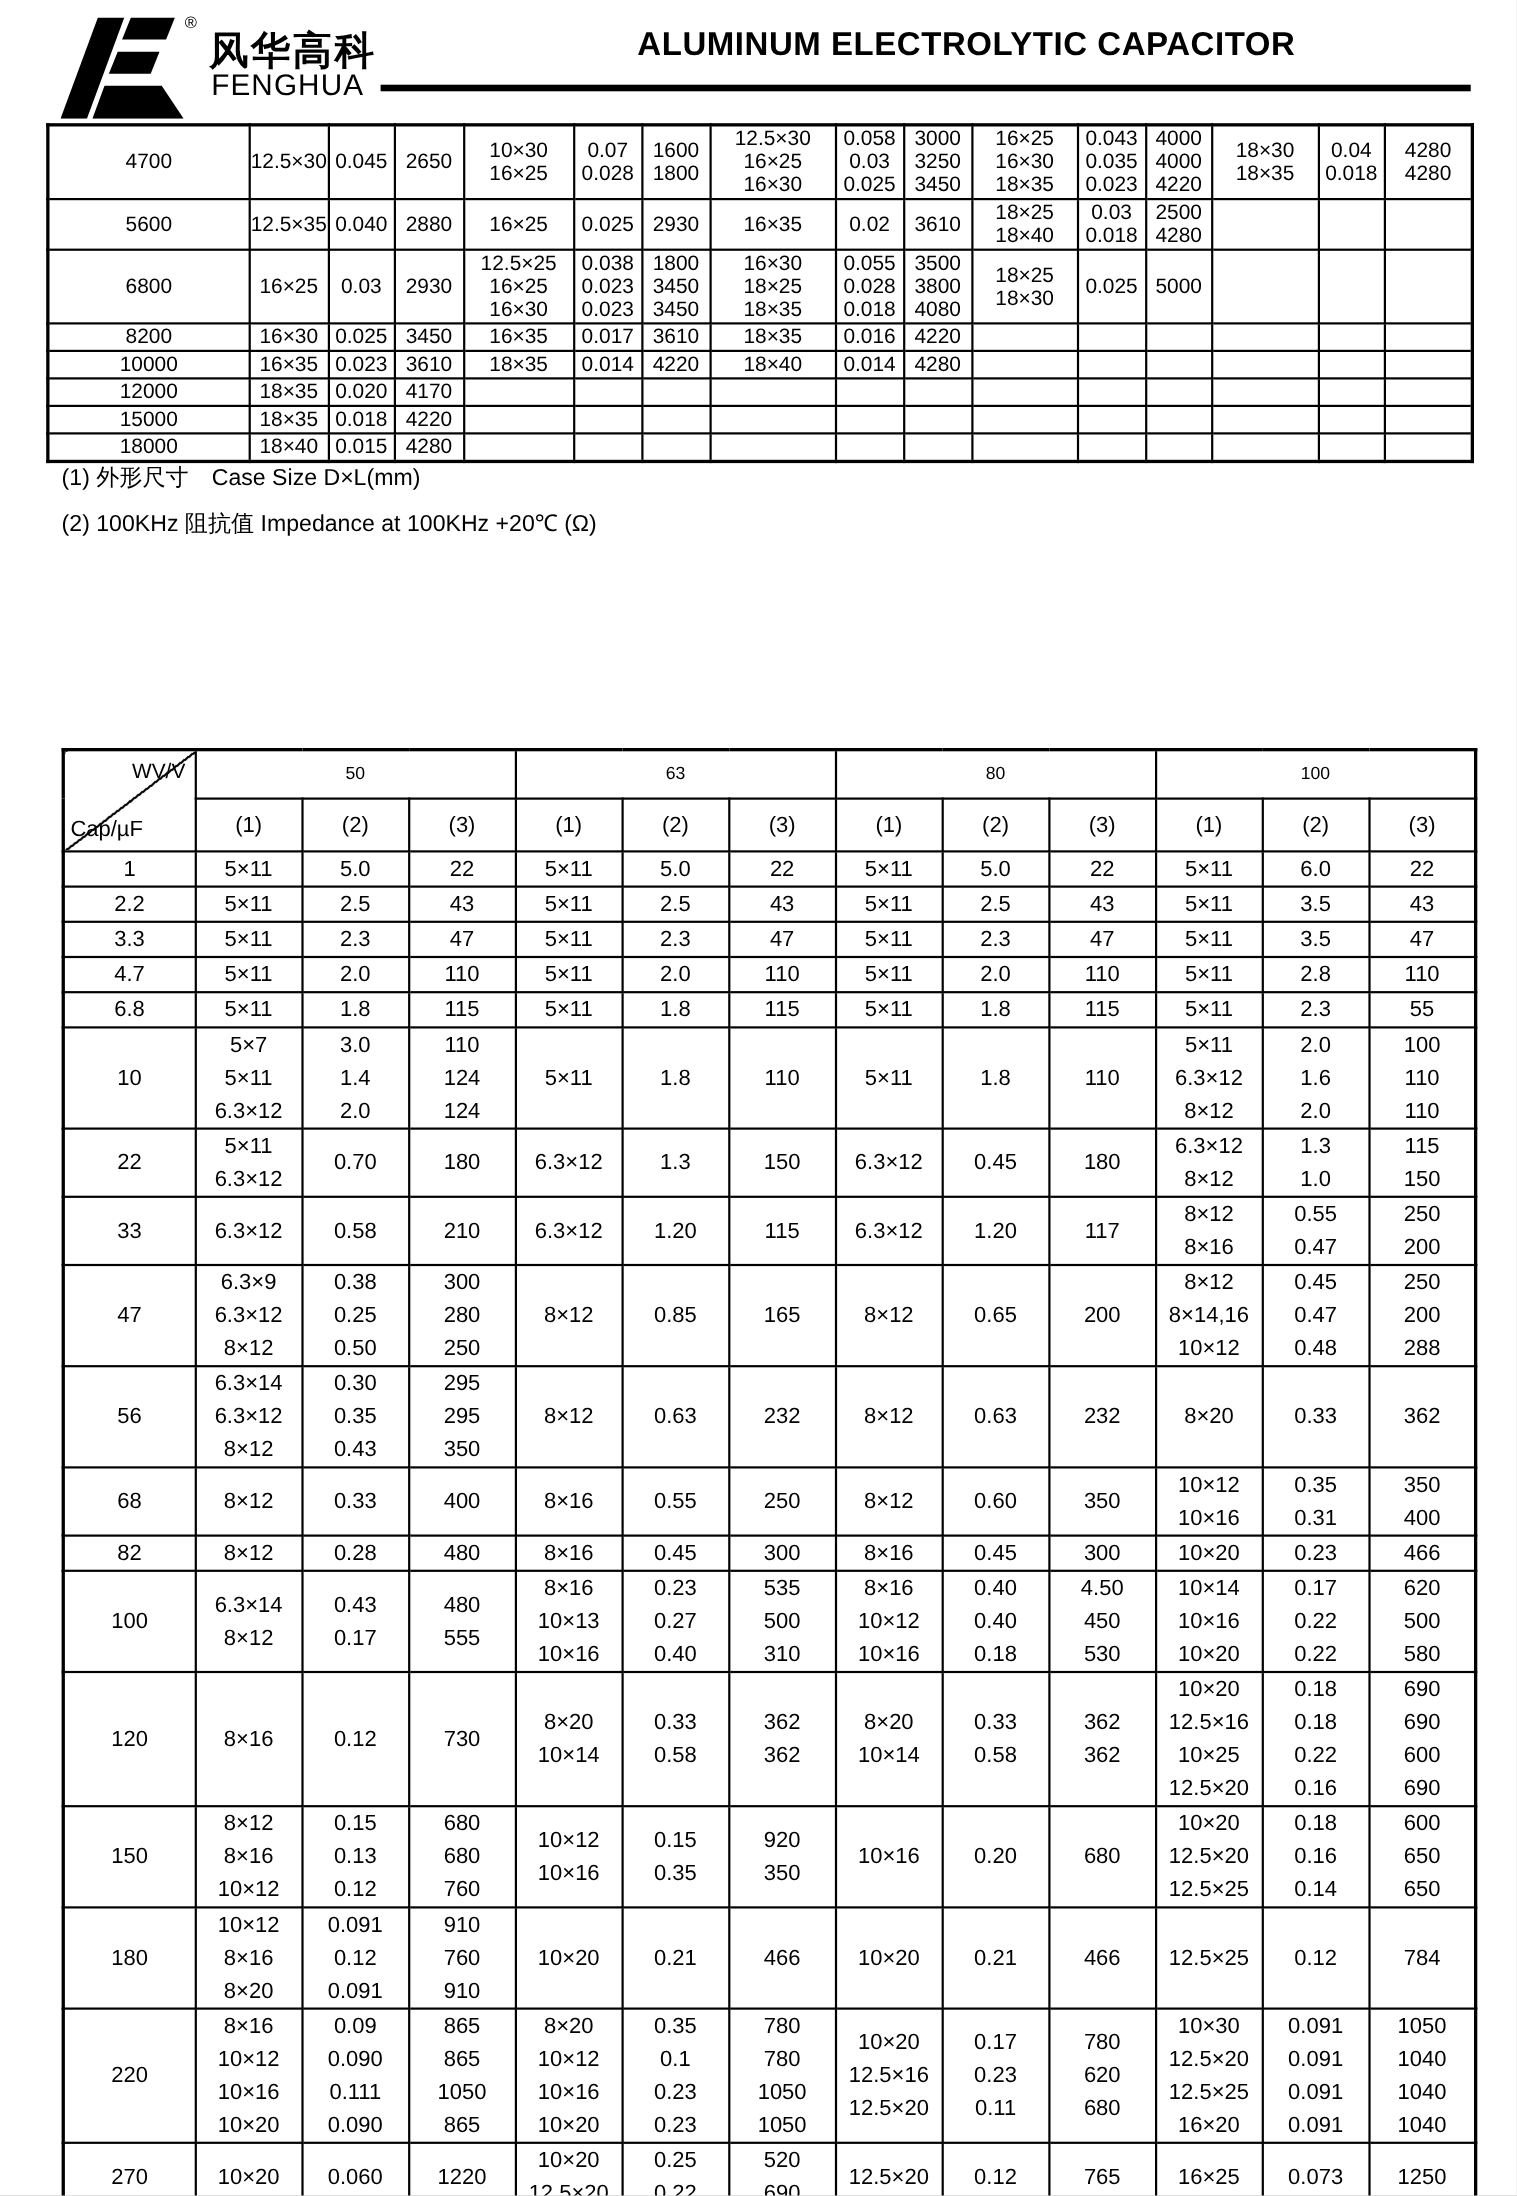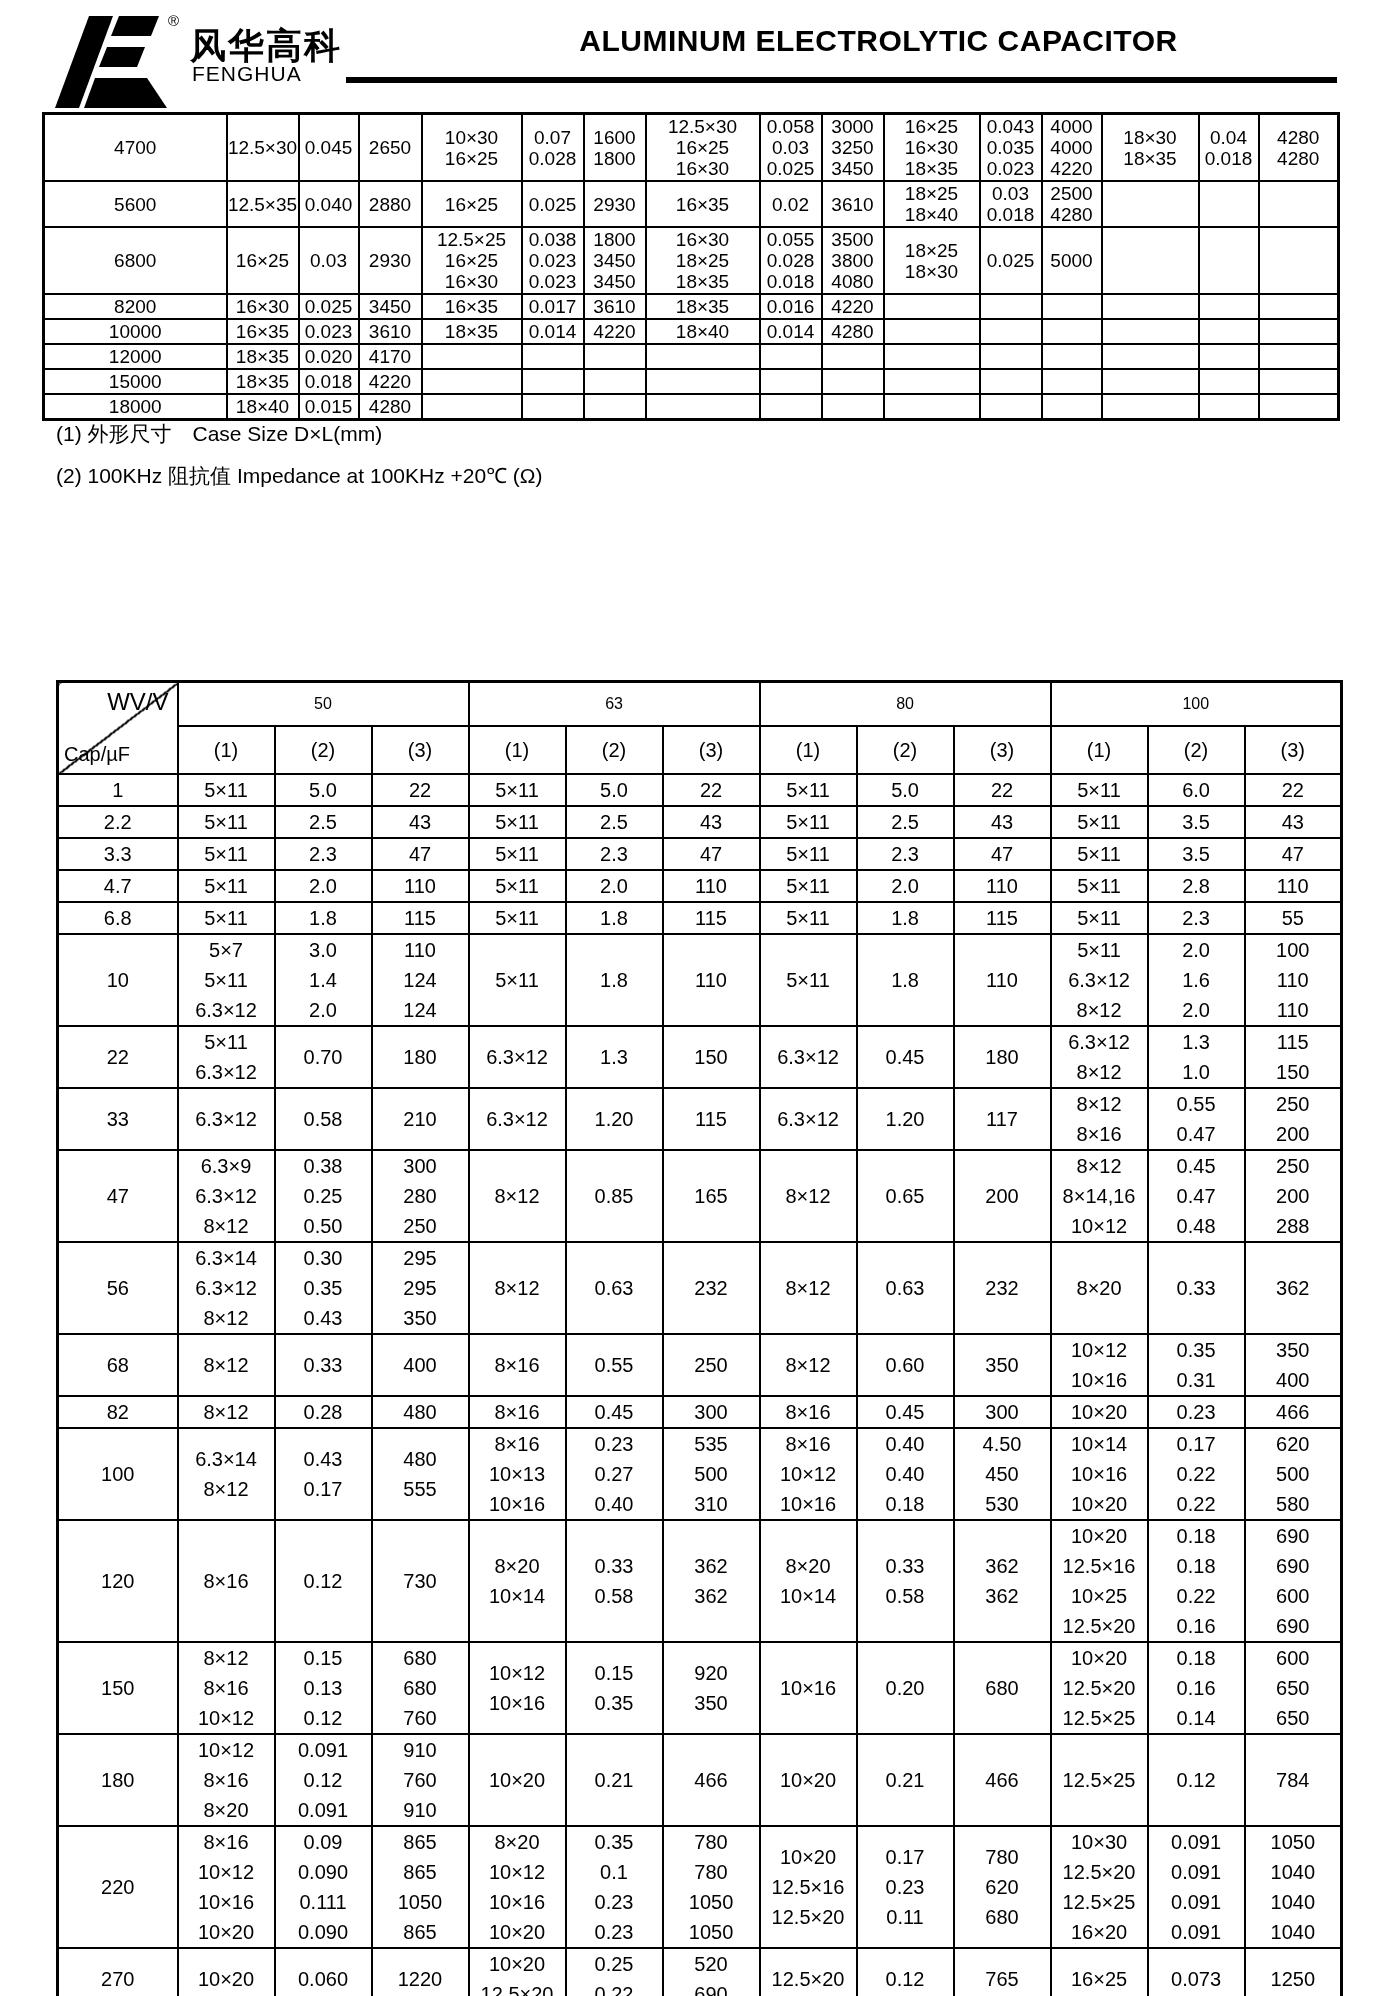--- a/index.html
+++ b/index.html
@@ -6,42 +6,42 @@
   body { background:#888; }
   .page {
     position:relative; width:1379px; height:1996px; margin:0 auto;
     background:#fff; color:#000;
     font-family:"Liberation Sans", sans-serif; overflow:hidden;
   }
   
   .logo-mark { position:absolute; left:55px; top:16px; }
   .reg-mark { position:absolute; left:168px; top:12px; font-size:15px; }
   .brand-cn { position:absolute; left:190px; top:22px; font-size:36px; font-weight:bold; letter-spacing:2px;text-align:center; }
-  .brand-en { position:absolute; left:192px; top:62px; font-size:21px; letter-spacing:1px; }
+  .brand-en { position:absolute; left:192px; top:62px; font-size:27px; letter-spacing:1px; }
   .doc-title { position:absolute; left:420px; top:24px; width:917px; text-align:center;
                font-size:30px; font-weight:bold; letter-spacing:0.5px; }
   .title-rule { position:absolute; left:346px; top:77px; width:991px; height:6px; background:#000; }
   
   table { border-collapse:collapse; table-layout:fixed; }
   td { border:2px solid #000; text-align:center; vertical-align:middle;
        white-space:pre-line; overflow:hidden; }
   .toptable { position:absolute; left:42px; top:112px; width:1295px; border:3px solid #000; }
   .toptable td { font-size:19px; line-height:21px; padding:1px 0; }
   .bottomtable { position:absolute; left:56px; top:680px; width:1284px; border:3px solid #000; }
   .bottomtable td { font-size:20px; line-height:30px; padding:0; }
   .bottomtable td.vg { height:40px; font-size:16px; }
   .bottomtable td.sub { height:44px; }
   
   td.corner {
     position:relative;
     background:linear-gradient(to bottom right,
       transparent calc(50% - 1px), #000 calc(50% - 1px),
       #000 calc(50% + 1px), transparent calc(50% + 1px));
   }
-  .corner-top { position:absolute; top:4px; right:8px; font-size:24px; }
+  .corner-top { position:absolute; top:4px; right:8px; font-size:19px; }
   .corner-bottom { position:absolute; bottom:4px; left:5px; font-size:20px; }
   
   .notes { position:absolute; left:56px; top:420px; font-size:21px; }
   .note-line { margin-bottom:13px; }
 </style>
 </head>
 <body>
 
 <div class="page">
 

